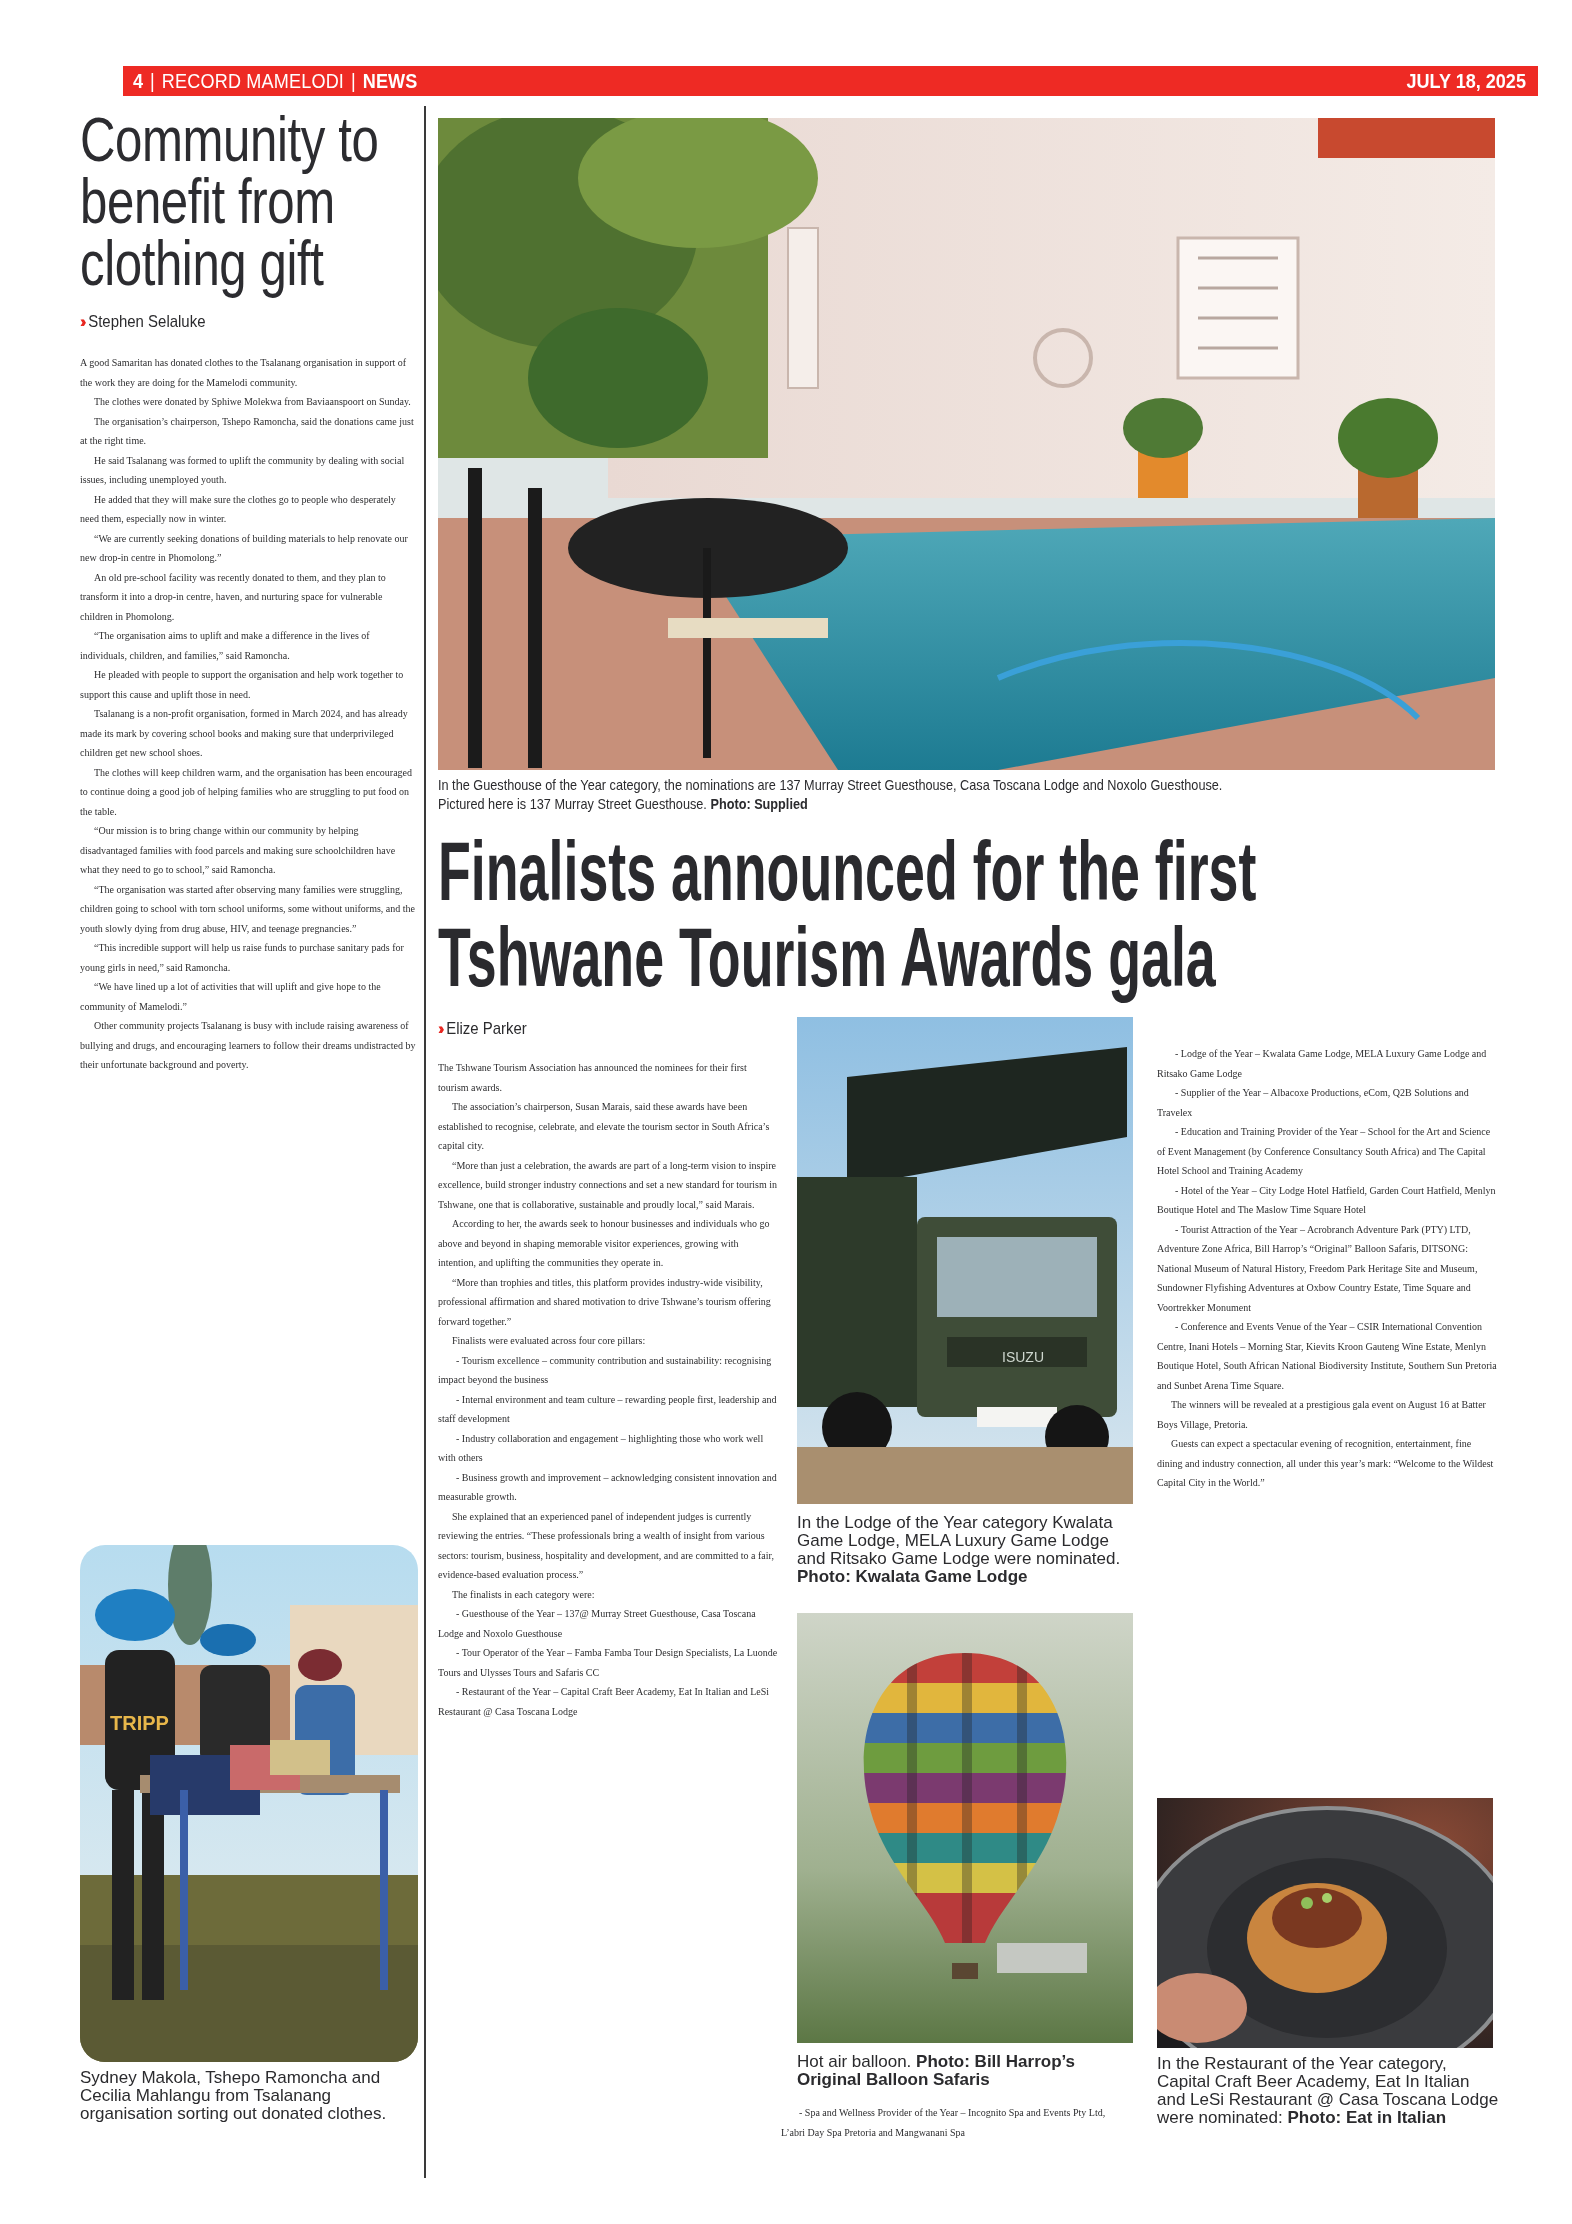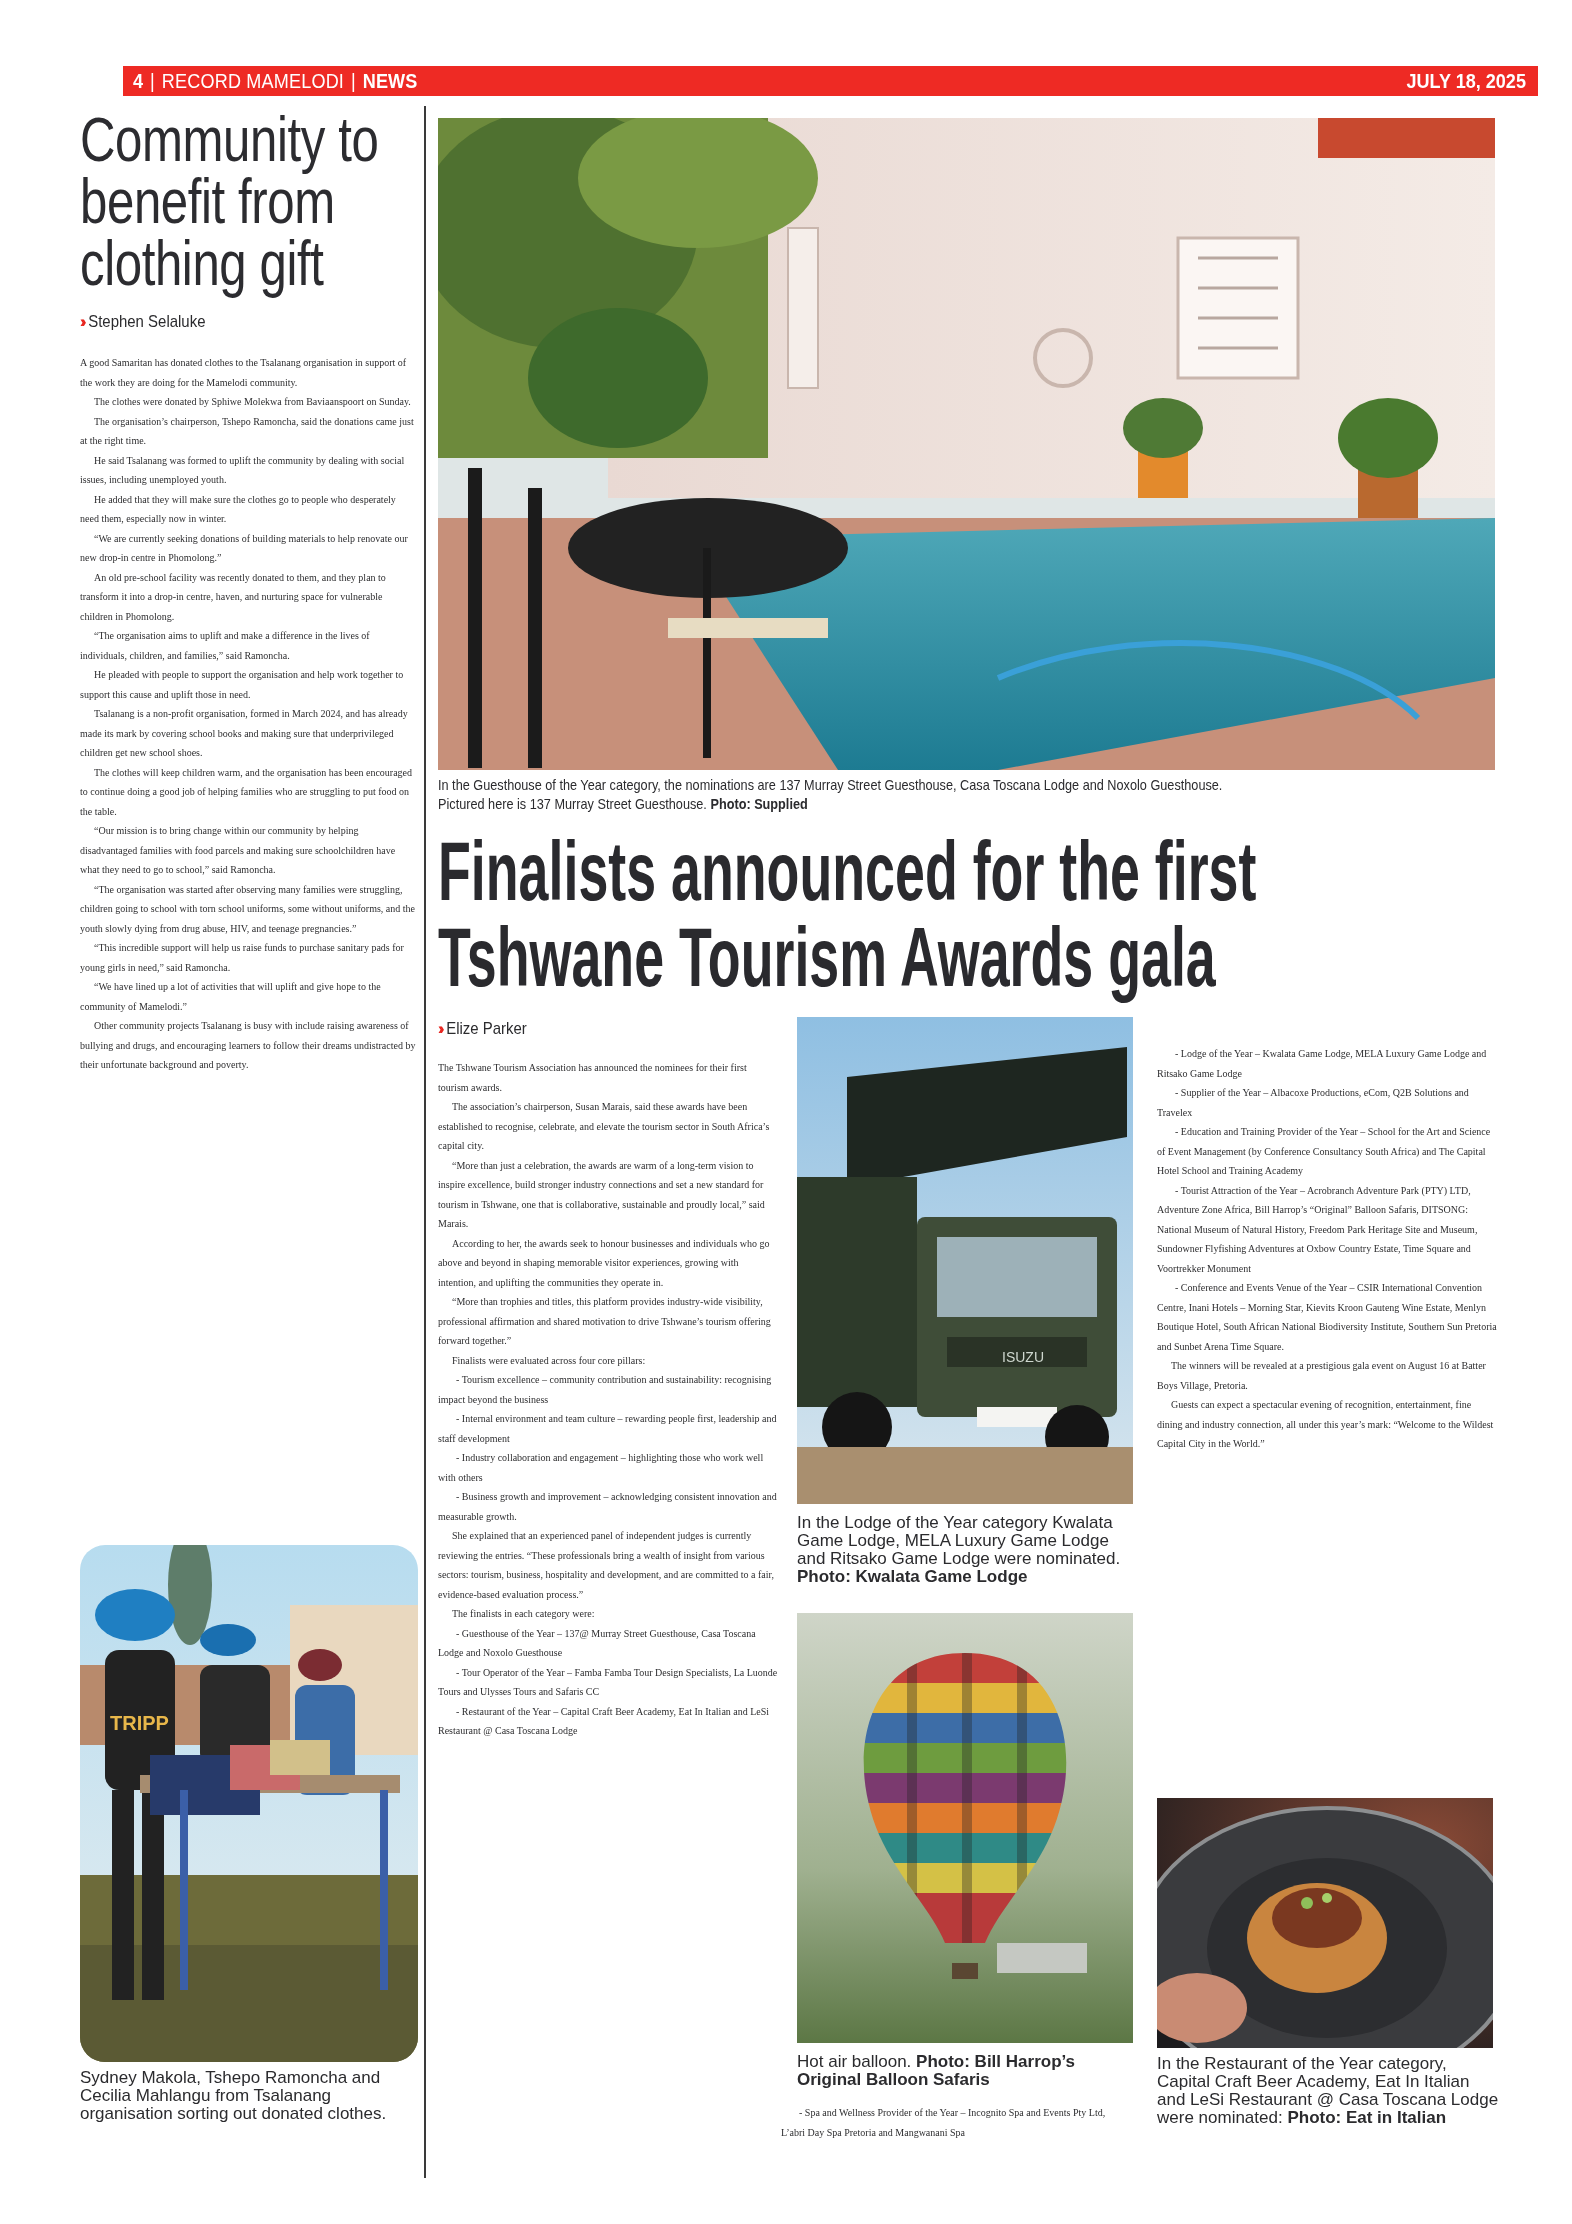--- a/index.html
+++ b/index.html
@@ -157,21 +157,21 @@
   <div>Tshwane Tourism Awards gala</div>
 </div>
 
 <div class="abs byline" style="left:438px; top:1019px;">
   <span class="chev">››</span>
   <span>Elize Parker</span>
 </div>
 <div class="abs body-text" style="left:438px; top:1058px; width:340px;" id="col1">
     <p class="">The Tshwane Tourism Association has announced the nominees for their first tourism awards.</p>
     <p class="ind">The association’s chairperson, Susan Marais, said these awards have been established to recognise, celebrate, and elevate the tourism sector in South Africa’s capital city.</p>
-    <p class="ind">“More than just a celebration, the awards are warm of a long-term vision to inspire excellence, build stronger industry connections and set a new standard for tourism in Tshwane, one that is collaborative, sustainable and proudly local,” said Marais.</p>
+    <p class="ind">“More than just a celebration, the awards are part of a long-term vision to inspire excellence, build stronger industry connections and set a new standard for tourism in Tshwane, one that is collaborative, sustainable and proudly local,” said Marais.</p>
     <p class="ind">According to her, the awards seek to honour businesses and individuals who go above and beyond in shaping memorable visitor experiences, growing with intention, and uplifting the communities they operate in.</p>
     <p class="ind">“More than trophies and titles, this platform provides industry-wide visibility, professional affirmation and shared motivation to drive Tshwane’s tourism offering forward together.”</p>
     <p class="ind">Finalists were evaluated across four core pillars:</p>
     <p class="item">- Tourism excellence – community contribution and sustainability: recognising impact beyond the business</p>
     <p class="item">- Internal environment and team culture – rewarding people first, leadership and staff development</p>
     <p class="item">- Industry collaboration and engagement – highlighting those who work well with others</p>
     <p class="item">- Business growth and improvement – acknowledging consistent innovation and measurable growth.</p>
     <p class="ind">She explained that an experienced panel of independent judges is currently reviewing the entries. “These professionals bring a wealth of insight from various sectors: tourism, business, hospitality and development, and are committed to a fair, evidence-based evaluation process.”</p>
     <p class="ind">The finalists in each category were:</p>
     <p class="item">- Guesthouse of the Year – 137@ Murray Street Guesthouse, Casa Toscana Lodge and Noxolo Guesthouse</p>
@@ -240,20 +240,21 @@
   <span>Hot air balloon. </span><b>Photo: Bill Harrop’s Original Balloon Safaris</b>
 </div>
 <div class="abs body-text" style="left:781px; top:2103px; width:336px;">
   <p class="item">- Spa and Wellness Provider of the Year – Incognito Spa and Events Pty Ltd, L’abri Day Spa Pretoria and Mangwanani Spa</p>
 </div>
 
 <div class="abs body-text" style="left:1157px; top:1044px; width:340px;" id="col3">
     <p class="item">- Lodge of the Year – Kwalata Game Lodge, MELA Luxury Game Lodge and Ritsako Game Lodge</p>
     <p class="item">- Supplier of the Year – Albacoxe Productions, eCom, Q2B Solutions and Travelex</p>
     <p class="item">- Education and Training Provider of the Year – School for the Art and Science of Event Management (by Conference Consultancy South Africa) and The Capital Hotel School and Training Academy</p>
+    <p class="item">- Hotel of the Year – City Lodge Hotel Hatfield, Garden Court Hatfield, Menlyn Boutique Hotel and The Maslow Time Square Hotel</p>
     <p class="item">- Tourist Attraction of the Year – Acrobranch Adventure Park (PTY) LTD, Adventure Zone Africa, Bill Harrop’s “Original” Balloon Safaris, DITSONG: National Museum of Natural History, Freedom Park Heritage Site and Museum, Sundowner Flyfishing Adventures at Oxbow Country Estate, Time Square and Voortrekker Monument</p>
     <p class="item">- Conference and Events Venue of the Year – CSIR International Convention Centre, Inani Hotels – Morning Star, Kievits Kroon Gauteng Wine Estate, Menlyn Boutique Hotel, South African National Biodiversity Institute, Southern Sun Pretoria and Sunbet Arena Time Square.</p>
     <p class="ind">The winners will be revealed at a prestigious gala event on August 16 at Batter Boys Village, Pretoria.</p>
     <p class="ind">Guests can expect a spectacular evening of recognition, entertainment, fine dining and industry connection, all under this year’s mark: “Welcome to the Wildest Capital City in the World.”</p>
   </div>
 
 <div class="abs photo" style="left:1157px; top:1798px; width:336px; height:250px;">
   <svg width="336" height="250" viewBox="0 0 336 250">
     <defs>
         <radialGradient id="bg3" cx="0.8" cy="0.2" r="1">

